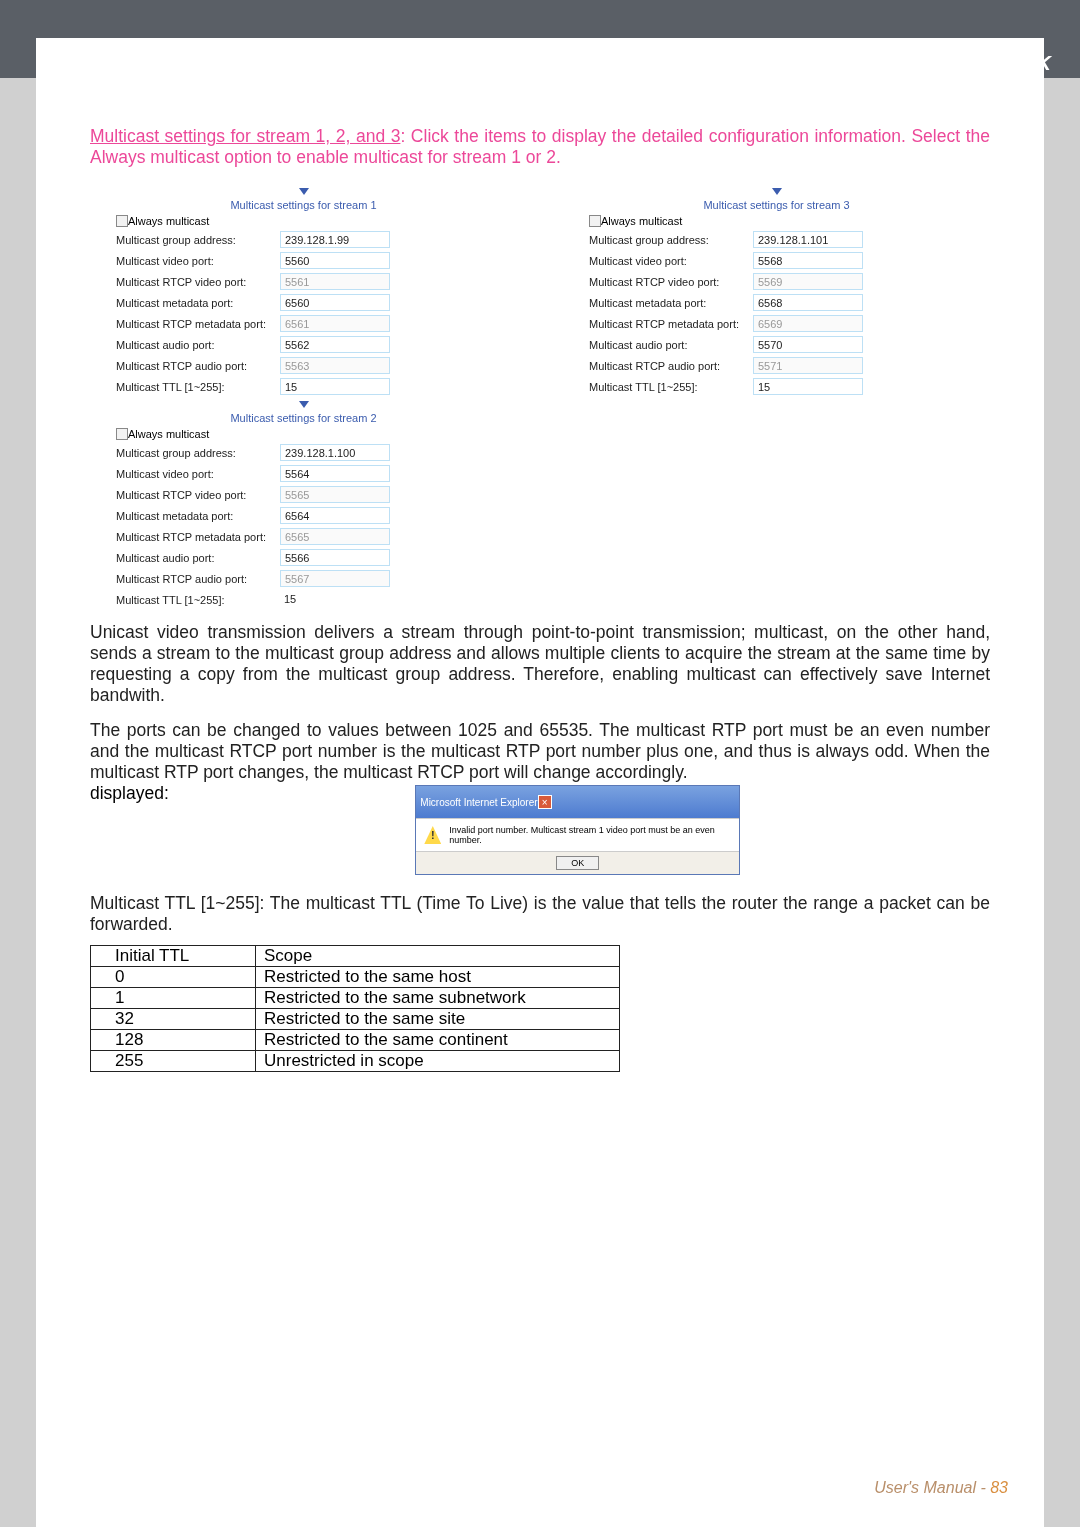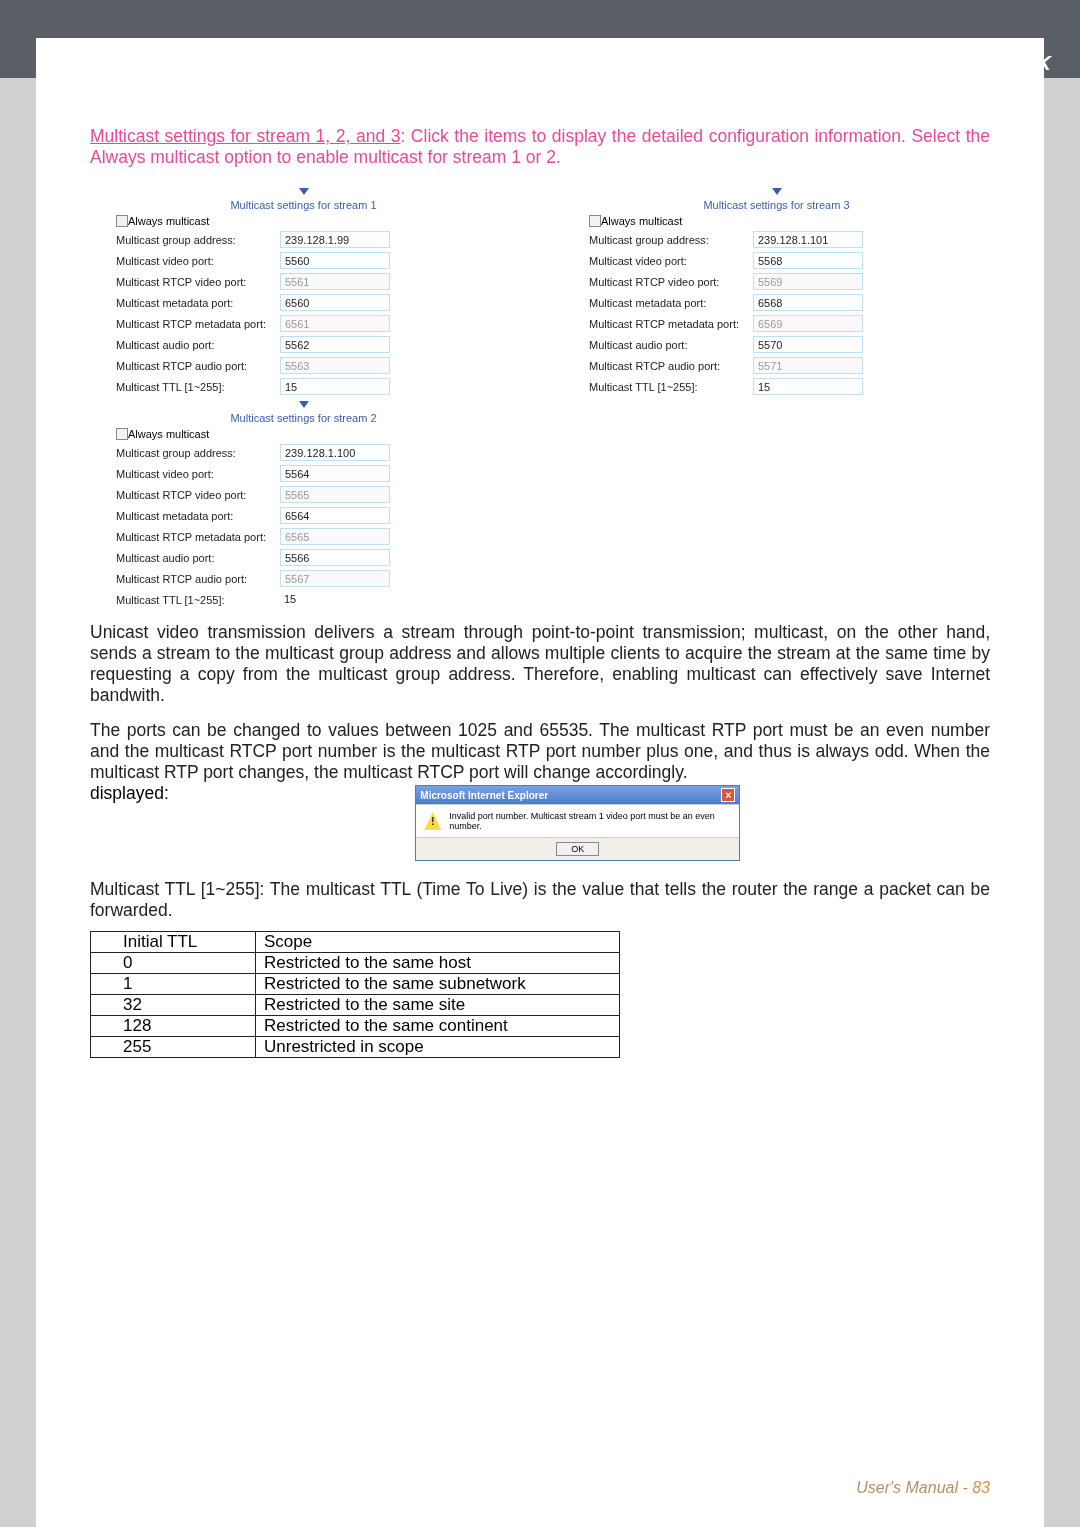--- a/index.html
+++ b/index.html
@@ -102,24 +102,24 @@
   .dialog-box {
     width: 325px;
     border: 1px solid #5a78b6;
     background: #f2efe8;
     font-size: 9px;
     margin: 2px auto 0 auto;
   }
   .dlg-title {
     background: linear-gradient(#7aa2e0, #4d7bd0);
     color: #fff;
-    font-weight: bold;
-    padding: 2px 4px;
-    display: flex;
-    justify-content: space-between;
+    font-weight: normal;
+    padding: 9px 4px;
+    display: flex;
+    justify-content: flex-start;
     align-items: center;
     font-size: 10px;
   }
   .dlg-close {
     width: 14px; height: 14px;
     background: #d85a3a;
     display: flex;
     align-items: center;
     justify-content: center;
     color: #fff;
@@ -150,25 +150,25 @@
   .ttl-table {
     border-collapse: collapse;
     margin-top: 10px;
     font-size: 17px;
     width: 530px;
   }
   .ttl-table td {
     border: 1px solid #222;
     padding: 0 8px;
   }
-  .ttl-table td:first-child { width: 165px; padding-left: 32px; }
+  .ttl-table td:first-child { width: 165px; padding-left: 24px; }
   .footer {
     position: absolute;
     bottom: 30px;
-    right: 54px;
+    right: 36px;
     color: #b98f6a;
     font-style: italic;
     font-size: 16px;
   }
   .footer .pg { color: #d98f40; }
   .warn-line {
     font-size: 17.5px;
     color: #222;
     text-align: justify;
     line-height: 1.2;

